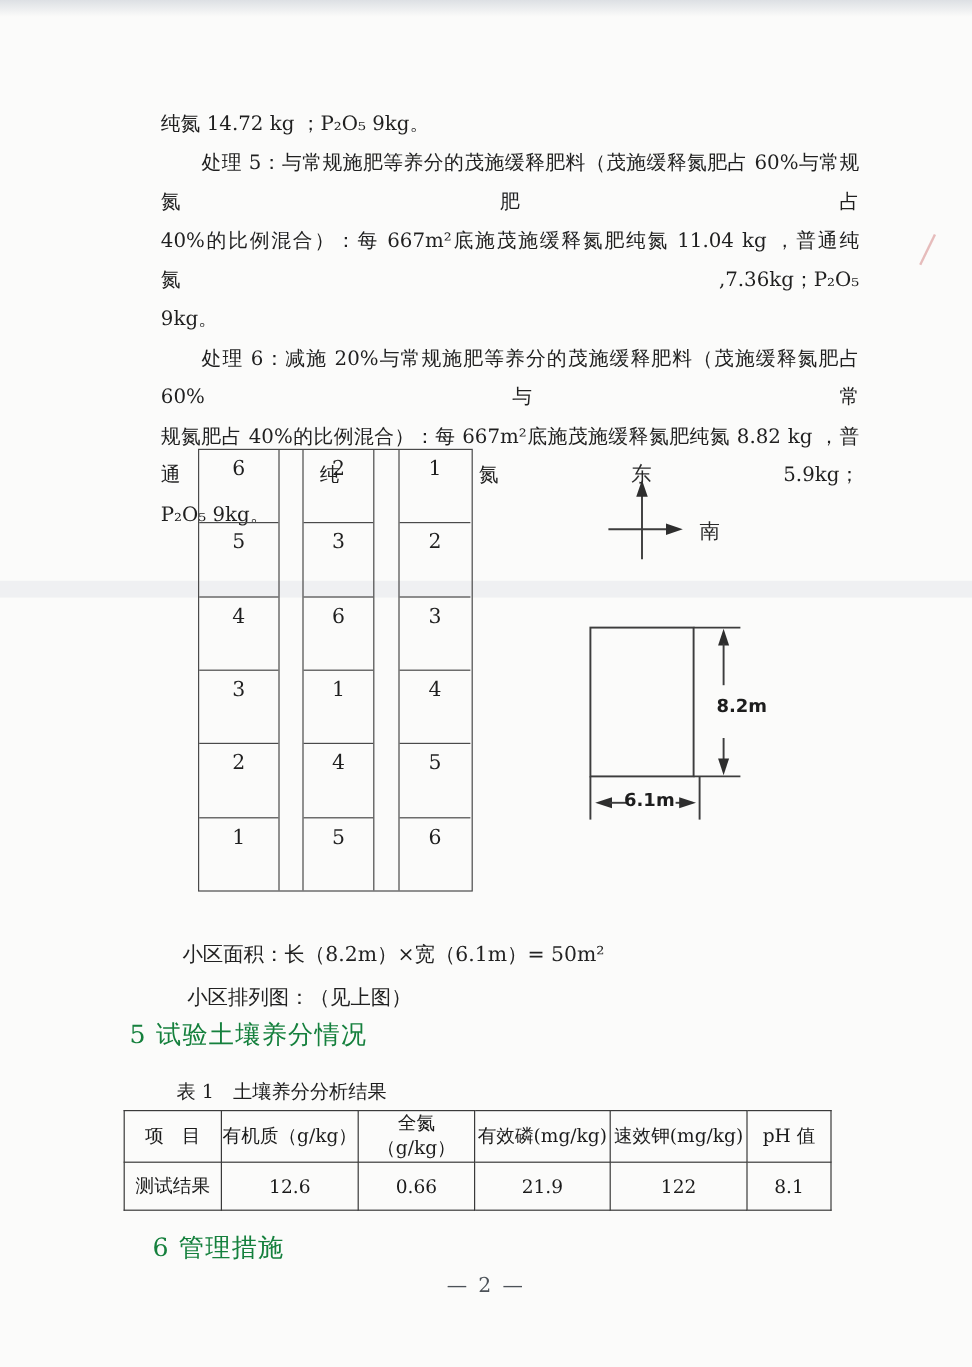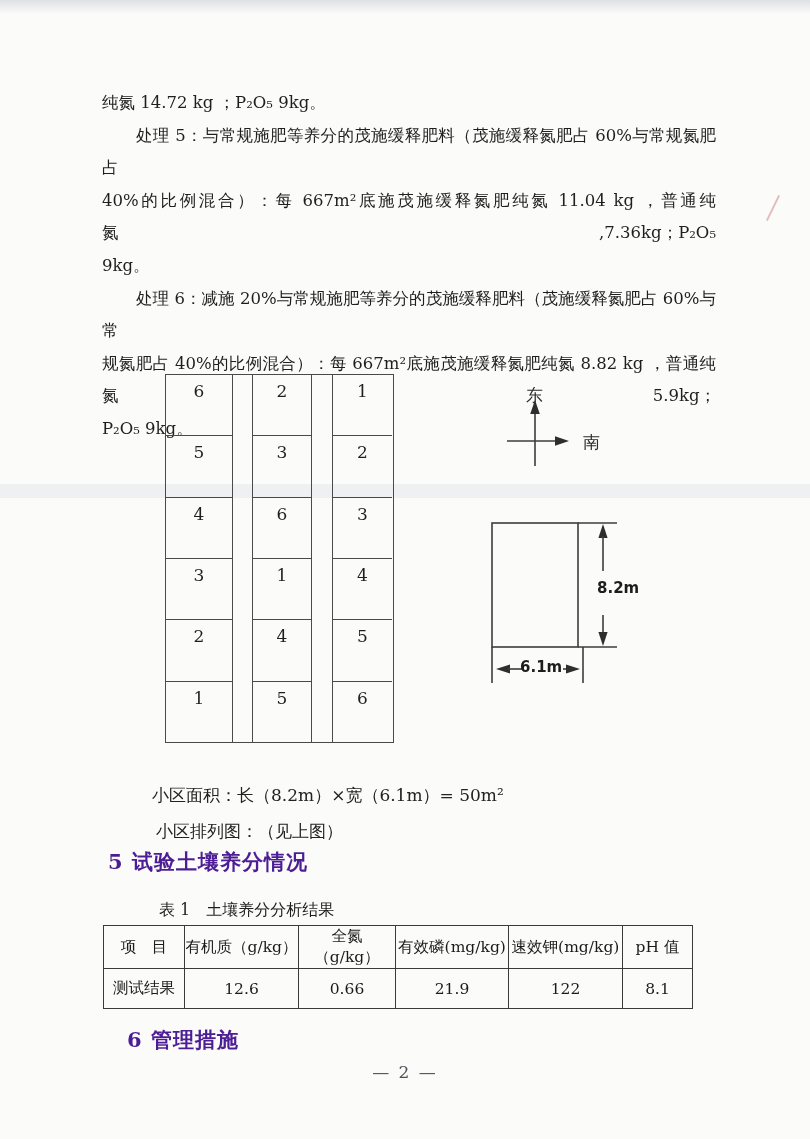--- a/index.html
+++ b/index.html
@@ -11,42 +11,42 @@
   }
   .abs{position:absolute;}
   
   .topband{left:0;top:0;width:810px;height:14px;
     background:linear-gradient(#dde0e4,rgba(251,251,250,0));}
   .smudge{left:0;top:484px;width:810px;height:14px;background:rgba(188,195,204,.18);}
   .scratch{left:772px;top:194px;width:2px;height:28px;background:rgba(205,110,110,.45);
     transform:rotate(26deg);}
   
   .bodytext{left:102px;top:87px;width:614px;font-size:16.5px;line-height:32.6px;}
-  .bline{white-space:pre-wrap;}
+  .bline{white-space:pre-wrap;margin-left:32px;}
   .ind{text-indent:34px;}
   .j{text-align:justify;text-align-last:justify;}
   
   .pgrid{left:165px;top:374px;width:229px;height:369px;
     border:1.5px solid #4a4a4a;box-sizing:border-box;}
   .pcol{position:absolute;top:0;height:100%;box-sizing:border-box;
     display:flex;flex-direction:column;}
   .pcol1{left:0;width:67px;border-right:1.5px solid #4a4a4a;}
   .pcol2{left:86px;width:60px;border-left:1.5px solid #4a4a4a;border-right:1.5px solid #4a4a4a;}
   .pcol3{left:166px;width:60px;border-left:1.5px solid #4a4a4a;}
   .pcell{flex:1;text-align:center;padding-top:6px;font-size:17px;box-sizing:border-box;}
   .pcell + .pcell{border-top:1.5px solid #4a4a4a;}
   
   .fig line, .fig rect{stroke:#3d3d3d;stroke-width:1.6;fill:none;}
   .fig polygon{fill:#2e2e2e;stroke:none;}
   .cnlabel{font-size:17px;color:#2a2a2a;}
   .dimlabel{font-family:"DejaVu Sans","Liberation Sans",sans-serif;
     font-size:15px;font-weight:600;color:#1d1d1d;}
   
   .note{font-size:17px;color:#222;}
-  .heading{font-size:21px;font-weight:bold;color:#4c1d95;letter-spacing:1px;}
+  .heading{font-size:21px;font-weight:normal;color:#15803d;letter-spacing:1px;}
   .caption{font-size:16px;color:#1e1e1e;}
   
   table.soil{border-collapse:collapse;table-layout:fixed;
     font-family:"DejaVu Serif","Liberation Serif",serif;padding-left:6px;}
   table.soil th, table.soil td{
     border:1.8px solid #3a3a3a;text-align:center;vertical-align:middle;
     font-size:15.5px;font-weight:normal;padding:0;color:#1b1b1b;box-sizing:border-box;}
   table.soil tr.hd th{height:38px;}
   table.soil tr.dt td{height:40px;}
   
@@ -126,21 +126,21 @@
   </g>
 </svg>
 <span class="abs dimlabel" style="left:597px;top:579px;text-align:right;">8.2m</span>
 <span class="abs dimlabel" style="left:520px;top:658px;">6.1m</span>
 
 <div class="abs note" style="left:152px;top:784px;">小区面积：长（8.2m）×宽（6.1m）= 50m²</div>
 <div class="abs note" style="left:156px;top:820px;">小区排列图：（见上图）</div>
 
 <div class="abs heading" style="left:108px;top:848px;">5 试验土壤养分情况</div>
 
-<div class="abs caption" style="left:147px;top:900px;margin-left:12px;">表 1　土壤养分分析结果</div>
+<div class="abs caption" style="left:147px;top:900px;">表 1　土壤养分分析结果</div>
 <table class="soil abs" style="left:103px;top:925px;">
   <tbody>
       <tr class="hd">
     <th style="width:81px">项　目</th>
     <th style="width:114px">有机质（g/kg）</th>
     <th style="width:97px">全氮（g/kg）</th>
     <th style="width:113px">有效磷(mg/kg)</th>
     <th style="width:114px">速效钾(mg/kg)</th>
     <th style="width:70px">pH 值</th>
   </tr>

